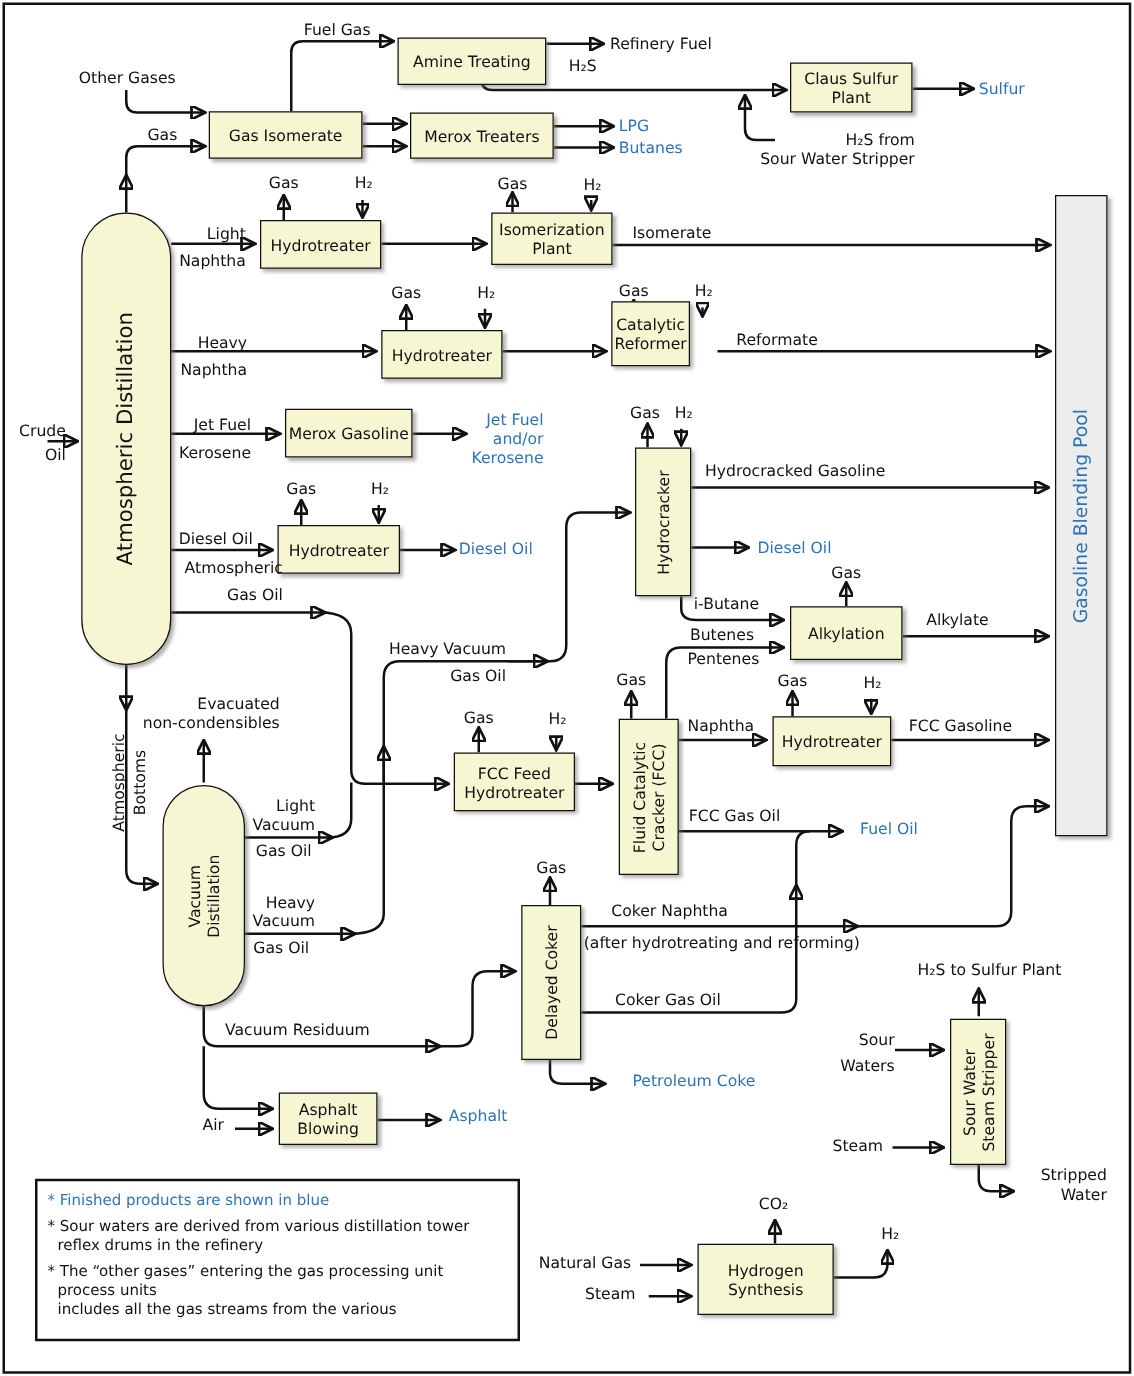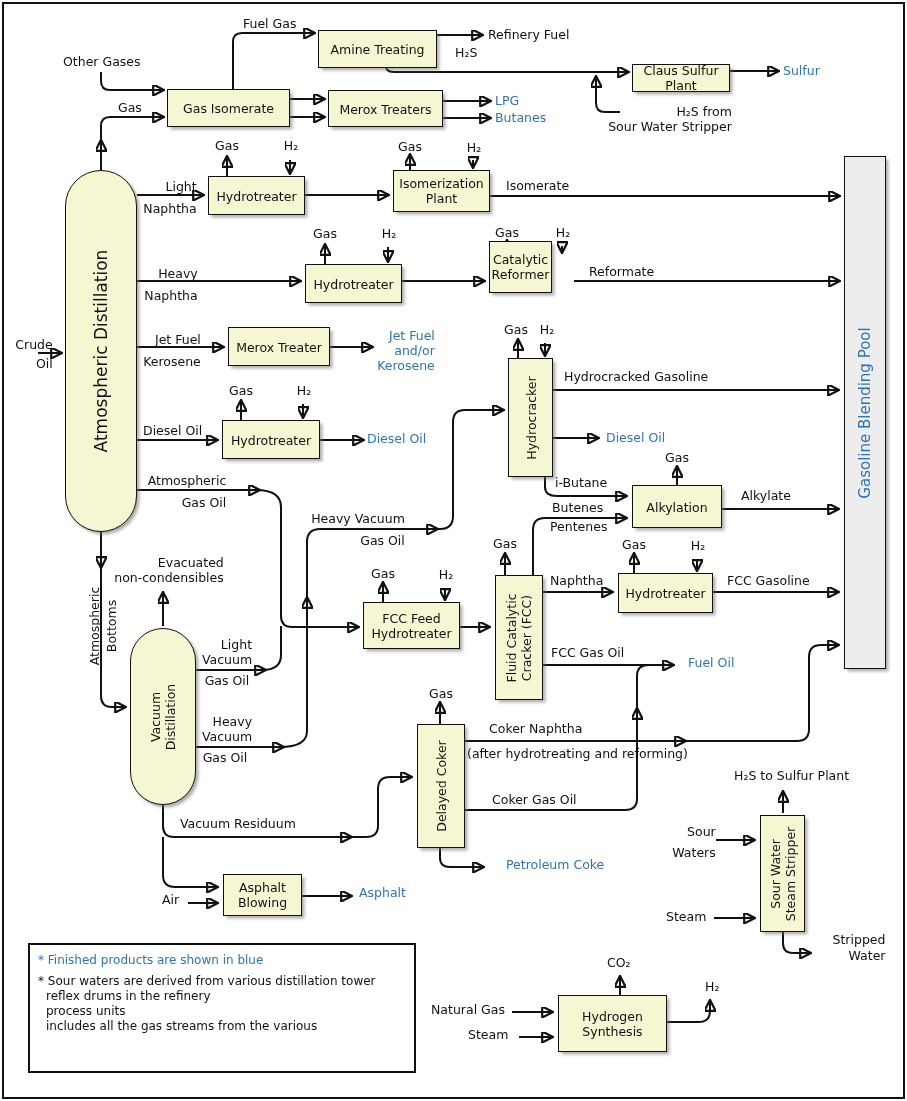--- a/index.html
+++ b/index.html
@@ -130,40 +130,40 @@
     </div>
   <div class="unit" style="left:318px;top:30px;width:119px;height:38px">
       <span>Amine Treating</span>
     </div>
   <div class="unit" style="left:167px;top:89px;width:123px;height:38px">
       <span>Gas Isomerate</span>
     </div>
   <div class="unit" style="left:328px;top:90px;width:115px;height:37px">
       <span>Merox Treaters</span>
     </div>
-  <div class="unit" style="left:632px;top:64px;width:98px;height:28px">
+  <div class="unit" style="left:632px;top:50px;width:98px;height:40px">
       <span>Claus Sulfur
 Plant</span>
     </div>
   <div class="unit" style="left:208px;top:176px;width:97px;height:39px">
       <span>Hydrotreater</span>
     </div>
   <div class="unit" style="left:393px;top:170px;width:97px;height:42px">
       <span>Isomerization
 Plant</span>
     </div>
   <div class="unit" style="left:305px;top:264px;width:97px;height:39px">
       <span>Hydrotreater</span>
     </div>
   <div class="unit" style="left:489px;top:241px;width:63px;height:52px">
       <span>Catalytic
 Reformer</span>
     </div>
   <div class="unit" style="left:228px;top:327px;width:102px;height:39px">
-      <span>Merox Treater</span>
+      <span>Merox Gasoline</span>
     </div>
   <div class="unit" style="left:222px;top:420px;width:98px;height:39px">
       <span>Hydrotreater</span>
     </div>
   <div class="unit vert" style="left:508px;top:358px;width:45px;height:119px">
       <span>Hydrocracker</span>
     </div>
   <div class="unit" style="left:632px;top:485px;width:90px;height:43px">
       <span>Alkylation</span>
     </div>
@@ -216,21 +216,21 @@
   <div class="lbl" style="left:506px;top:178px">Isomerate</div>
   <div class="lbl" style="left:589px;top:264px">Reformate</div>
   <div class="lblc" style="left:172px;top:329px;line-height:22px">Jet Fuel
 Kerosene</div>
   <div class="lblc blue" style="left:406px;top:328px">Jet Fuel
 and/or
 Kerosene</div>
   <div class="lbl" style="left:143px;top:423px">Diesel Oil</div>
   <div class="lbl blue" style="left:367px;top:431px">Diesel Oil</div>
   <div class="lbl blue" style="left:606px;top:430px">Diesel Oil</div>
-  <div class="lblc" style="left:187px;top:470px;line-height:22px">Atmospheric
+  <div class="lblc" style="left:187px;top:443px;line-height:22px">Atmospheric
 Gas Oil</div>
   <div class="lblc" style="left:358px;top:508px;line-height:22px">Heavy Vacuum
 Gas Oil</div>
   <div class="lbl" style="left:564px;top:369px">Hydrocracked Gasoline</div>
   <div class="lbl" style="left:555px;top:475px">i-Butane</div>
   <div class="lbl" style="left:552px;top:500px">Butenes</div>
   <div class="lbl" style="left:550px;top:519px">Pentenes</div>
   <div class="lbl" style="left:741px;top:488px">Alkylate</div>
   <div class="lbl" style="left:550px;top:573px">Naphtha</div>
   <div class="lbl" style="left:727px;top:573px">FCC Gasoline</div>
@@ -282,18 +282,19 @@
   <div class="lblc" style="left:563px;top:225px">H₂</div>
   <div class="lblc" style="left:547px;top:322px">H₂</div>
   <div class="lblc" style="left:304px;top:383px">H₂</div>
   <div class="lblc" style="left:446px;top:567px">H₂</div>
   <div class="lblc" style="left:698px;top:538px">H₂</div>
 
   <div class="notes">
     <div class="blue">* Finished products are shown in blue</div>
     <div class="grp">* Sour waters are derived from various distillation tower</div>
     <div class="cont">reflex drums in the refinery</div>
+    <div class="grp">* The “other gases” entering the gas processing unit</div>
     <div class="cont">process units</div>
     <div class="cont">includes all the gas streams from the various</div>
   </div>
 
   <div class="frame"></div>
 </div>
 
 </body></html>

